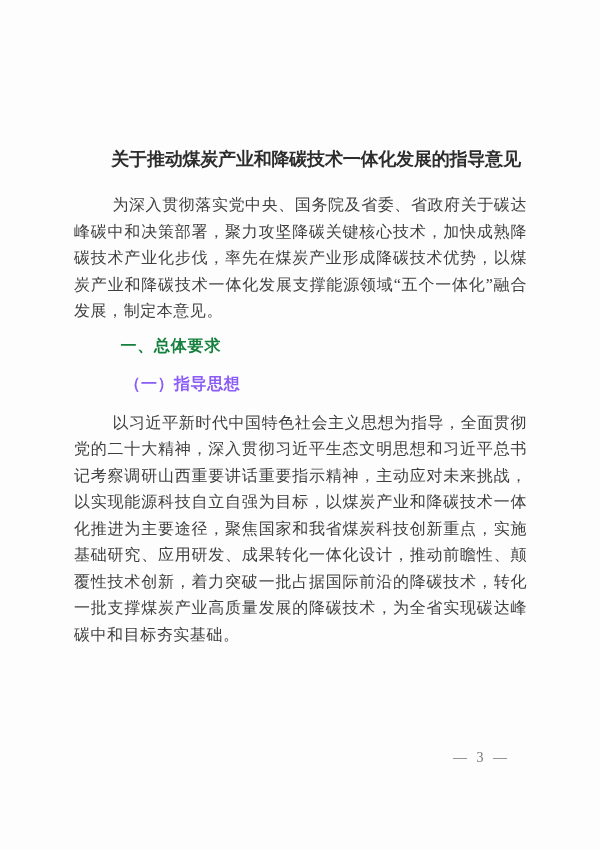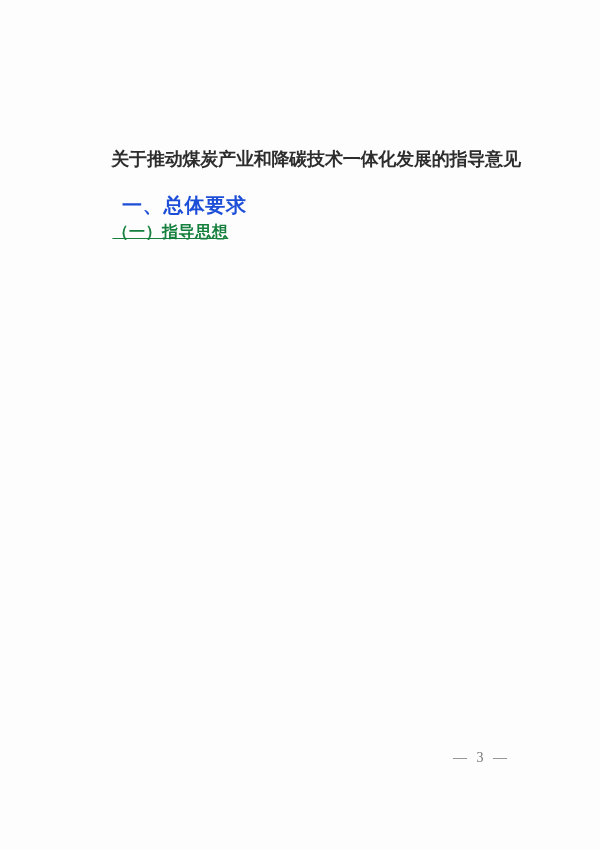--- a/index.html
+++ b/index.html
@@ -39,62 +39,63 @@
     letter-spacing: 0.55px;
     text-align: justify;
     text-justify: inter-character;
     color: #3f3f3f;
   }
   .para {
     margin: 0;
     text-indent: 2.4em;
   }
   .h-section {
-    margin: 0;
-    font-size: 20px;
-    line-height: 26.5px;
-    font-weight: 700;
-    text-indent: 2.4em;
-    color: #1d4ed8;
-    font-family: "Liberation Sans", sans-serif;
-    letter-spacing: 0.8px;
-  }
-  .h-sub {
-    margin: 0;
+    margin: 8px;
     font-size: 16px;
     line-height: 26.5px;
     font-weight: 700;
     text-indent: 2.4em;
     color: #15803d;
-    text-decoration: underline;
+    font-family: "Liberation Sans", sans-serif;
+    letter-spacing: 0.8px;
+  }
+  .h-sub {
+    margin: 12px;
+    font-size: 16px;
+    line-height: 26.5px;
+    font-weight: 700;
+    text-indent: 2.4em;
+    color: #8b5cf6;
   }
   .page-number {
     position: absolute;
     top: 750px;
     right: 90px;
     font-size: 14px;
     letter-spacing: 3px;
     color: #757575;
     font-family: "Liberation Serif", serif;
   }
 </style>
 </head>
 <body>
 
 <div class="page">
 
   <h1 class="doc-title">关于推动煤炭产业和降碳技术一体化发展的指导意见</h1>
 
   <div class="doc-body">
 
+    <p class="para">为深入贯彻落实党中央、国务院及省委、省政府关于碳达峰碳中和决策部署，聚力攻坚降碳关键核心技术，加快成熟降碳技术产业化步伐，率先在煤炭产业形成降碳技术优势，以煤炭产业和降碳技术一体化发展支撑能源领域“五个一体化”融合发展，制定本意见。</p>
 
     <h2 class="h-section">一、总体要求</h2>
 
     <h3 class="h-sub">（一）指导思想</h3>
 
+    <p class="para">以习近平新时代中国特色社会主义思想为指导，全面贯彻党的二十大精神，深入贯彻习近平生态文明思想和习近平总书记考察调研山西重要讲话重要指示精神，主动应对未来挑战，以实现能源科技自立自强为目标，以煤炭产业和降碳技术一体化推进为主要途径，聚焦国家和我省煤炭科技创新重点，实施基础研究、应用研发、成果转化一体化设计，推动前瞻性、颠覆性技术创新，着力突破一批占据国际前沿的降碳技术，转化一批支撑煤炭产业高质量发展的降碳技术，为全省实现碳达峰碳中和目标夯实基础。</p>
 
 
 
   </div>
 
   <div class="page-number">— 3 —</div>
 
 </div>
 
 </body></html>

